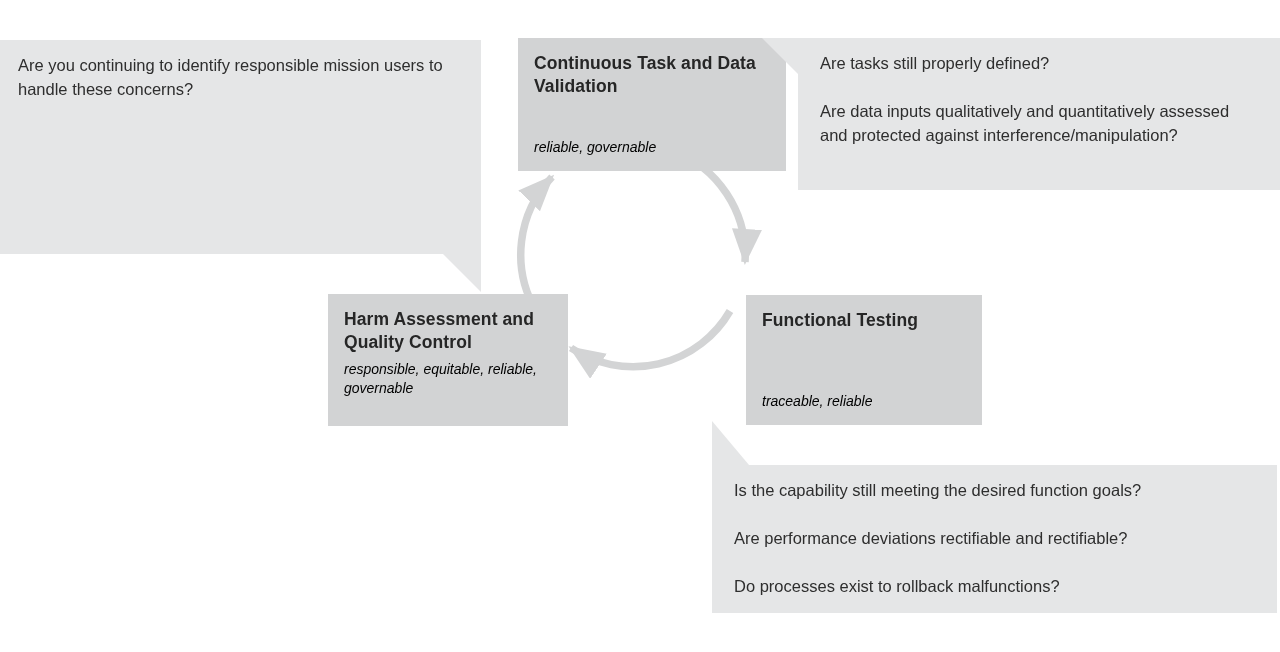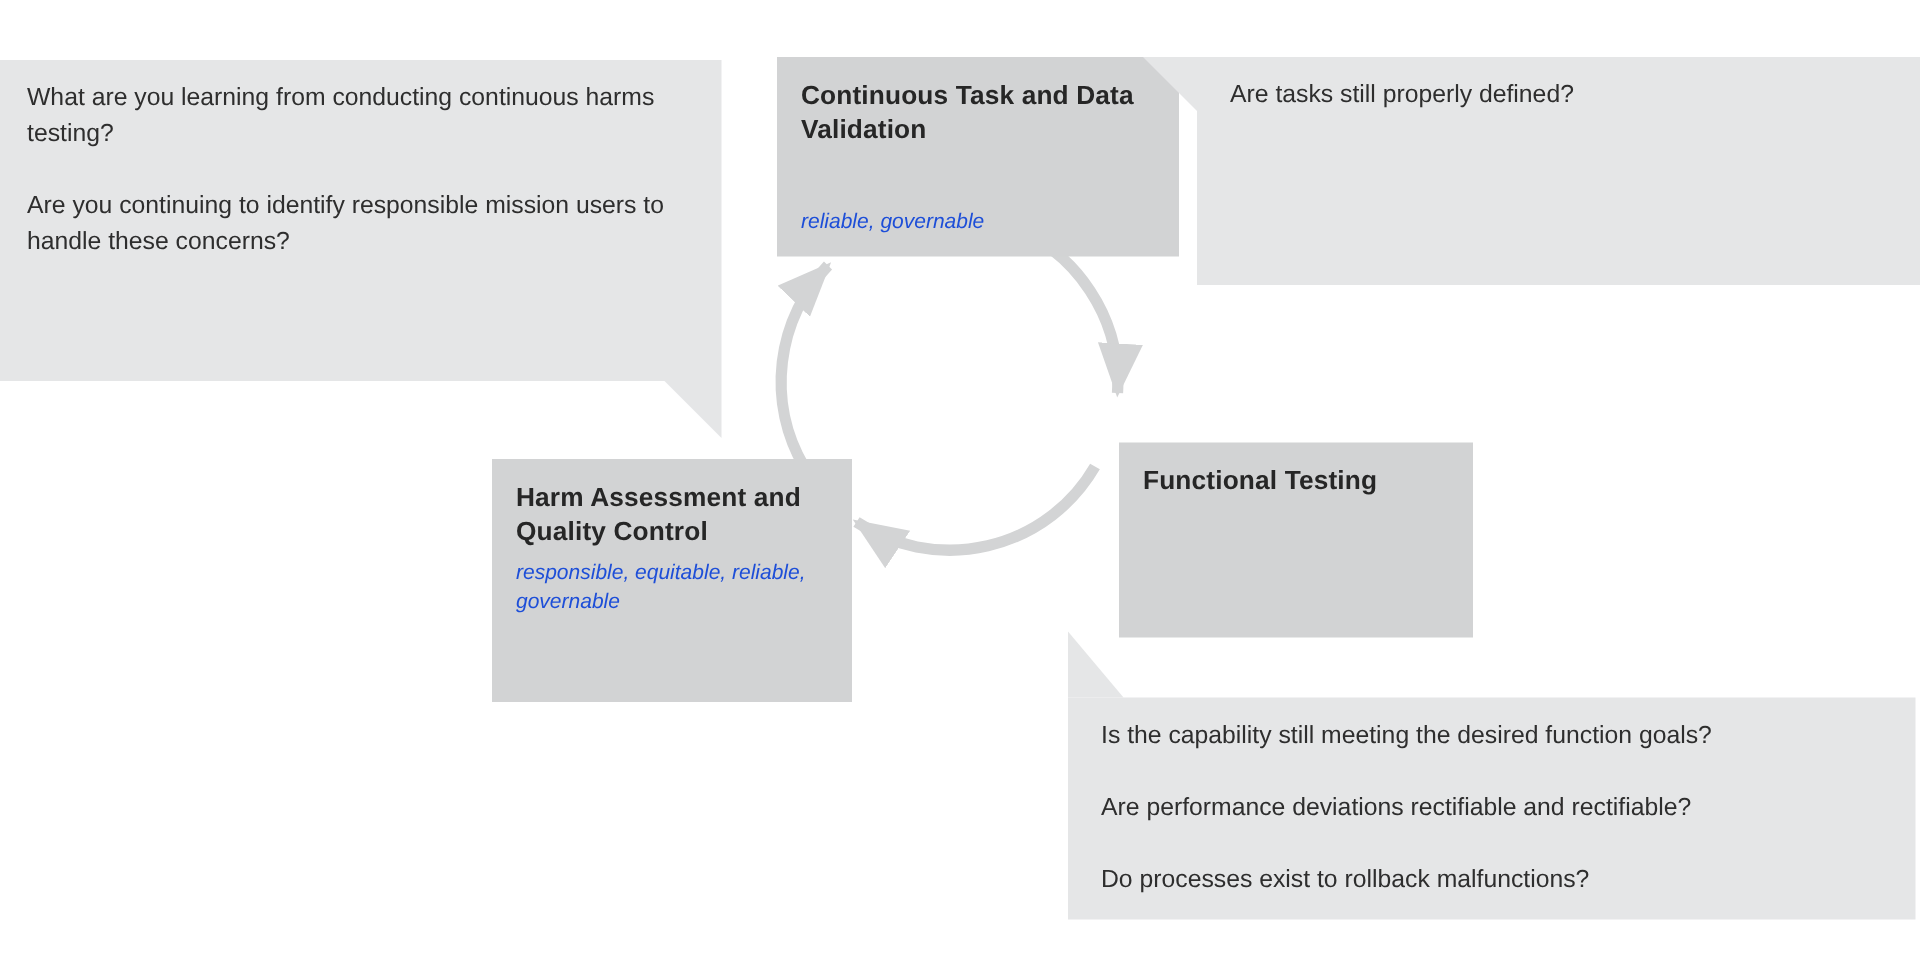--- a/index.html
+++ b/index.html
@@ -34,24 +34,24 @@
     font-weight: bold;
     font-size: 17.5px;
     line-height: 23px;
     color: #262626;
     letter-spacing: 0.1px;
   }
   .node-desc {
     font-style: italic;
     font-size: 14px;
     line-height: 19px;
-    color: #1d4ed8;
+    color: #000000;
   }
   .node-ctdv { left: 518px; top: 38px;  width: 268px; height: 133px; justify-content: space-between; }
-  .node-haqc { left: 328px; top: 306px; width: 240px; height: 162px; }
+  .node-haqc { left: 328px; top: 294px; width: 240px; height: 132px; }
   .node-haqc .node-desc { margin-top: 6px; }
   .node-ft   { left: 746px; top: 295px; width: 236px; height: 130px; justify-content: space-between; }
   
   .callout {
     position: absolute;
     background: #e5e6e7;
     z-index: 3;
     box-sizing: border-box;
   }
   .callout p {
@@ -110,30 +110,31 @@
     <div class="node-desc">reliable, governable</div>
   </div>
 
   <div class="node node-haqc">
     <div class="node-title">Harm Assessment and Quality Control</div>
     <div class="node-desc">responsible, equitable, reliable, governable</div>
   </div>
 
   <div class="node node-ft">
     <div class="node-title">Functional Testing</div>
+    <div class="node-desc">traceable, reliable</div>
   </div>
 
   <div class="callout callout-tl">
-    <p>What are you learning from conducting continuous harms testing?</p>
     <p>Are you continuing to identify responsible mission users to handle these concerns?</p>
   </div>
   <div class="tail tail-tl-callout"></div>
 
   <div class="callout callout-tr">
     <p>Are tasks still properly defined?</p>
+    <p>Are data inputs qualitatively and  quantitatively assessed and protected against interference/manipulation?</p>
   </div>
   <div class="tail tail-tr-callout"></div>
 
   <div class="callout callout-br">
     <p>Is the capability still meeting the desired function goals?</p>
     <p>Are performance deviations rectifiable and rectifiable?</p>
     <p>Do processes exist to rollback malfunctions?</p>
   </div>
   <div class="tail tail-br-callout"></div>
 

